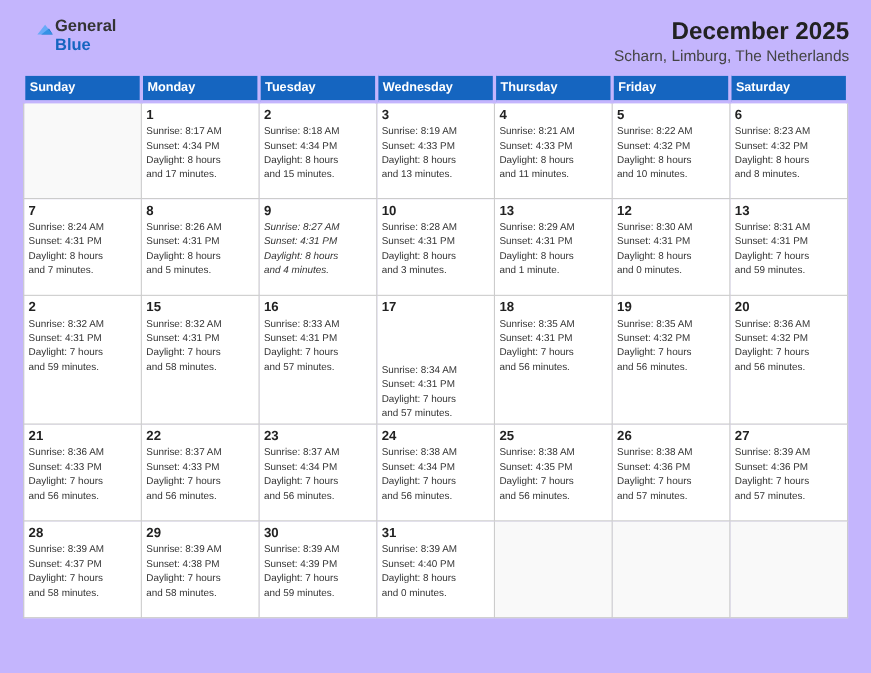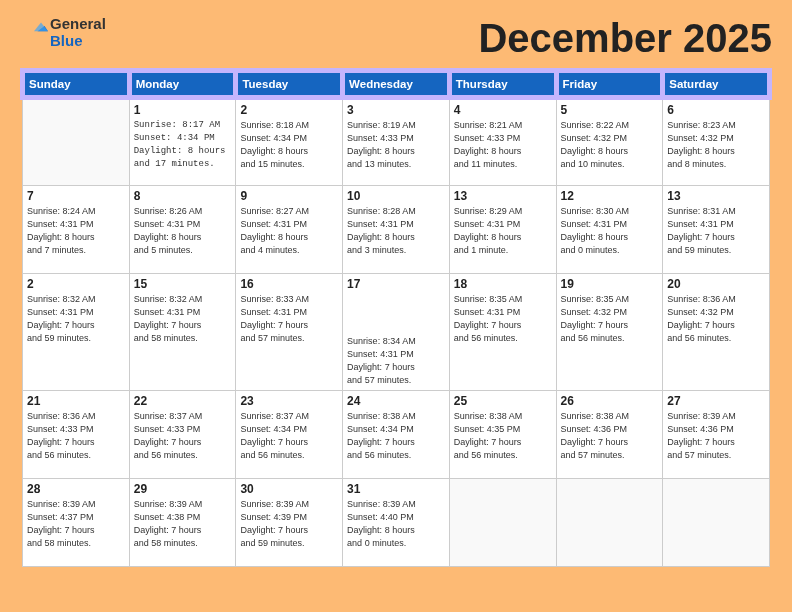--- a/index.html
+++ b/index.html
@@ -7,21 +7,21 @@
       font-family: Arial, sans-serif;
       background: #fff;
       width: 792px;
       height: 612px;
       overflow: hidden;
     }
     .page {
       width: 792px;
       height: 612px;
       padding: 16px 20px 12px 20px;
-      background: #fdba74;
+      background: #c4b5fd;
     }
     .header {
       display: flex;
       justify-content: space-between;
       align-items: flex-start;
       margin-bottom: 8px;
     }
     .logo {
       display: flex;
       align-items: center;
@@ -44,21 +44,21 @@
     }
     .logo-icon {
       width: 28px;
       height: 28px;
       margin-right: 2px;
     }
     .title-block {
       text-align: right;
     }
     .month-title {
-      font-size: 40px;
+      font-size: 22px;
       font-weight: bold;
       color: #222;
       line-height: 1.1;
       margin-left: 40px;
     }
     .location-title {
       font-size: 14px;
       color: #444;
       margin-top: 2px;
     }
@@ -67,21 +67,21 @@
       border-collapse: collapse;
       table-layout: fixed;
     }
     .calendar th {
       background: #1565c0;
       color: #fff;
       font-size: 11.5px;
       font-weight: bold;
       padding: 5px 4px;
       text-align: left;
-      border: 5px solid #c4b5fd;
+      border: 3px solid #c4b5fd;
     }
     .calendar td {
       vertical-align: top;
       border: 1px solid #ccc;
       padding: 3px 4px 3px 4px;
       font-size: 9px;
       color: #333;
       height: 88px;
       background: #fff;
     }
@@ -114,41 +114,42 @@
         <polygon points="28,8 32,14 20,14" fill="#1565c0"></polygon>
         <polygon points="24,4 32,14 16,14" fill="#42a5f5" opacity="0.7"></polygon>
       </svg>
       <div class="logo-text">
         <span class="logo-general">General</span>
         <span class="logo-blue">Blue</span>
       </div>
     </div>
     <div class="title-block">
       <div class="month-title">December 2025</div>
+      <div class="location-title">Scharn, Limburg, The Netherlands</div>
     </div>
   </div>
 
   <table class="calendar">
     <thead>
       <tr>
         <th>Sunday</th>
         <th>Monday</th>
         <th>Tuesday</th>
         <th>Wednesday</th>
         <th>Thursday</th>
         <th>Friday</th>
         <th>Saturday</th>
       </tr>
     </thead>
     <tbody id="calendar-body">
     <tr class="week-row">
           <td class="empty"></td>
           <td>
             <span class="day-num">1</span>
-            <div class="day-info" style="white-space: pre-line; font-family: Liberation Mono, monospace;">Sunrise: 8:17 AM
+            <div class="day-info" style="white-space: pre-line;">Sunrise: 8:17 AM
 Sunset: 4:34 PM
 Daylight: 8 hours
 and 17 minutes.</div>
           </td>
           <td>
             <span class="day-num">2</span>
             <div class="day-info" style="white-space: pre-line;">Sunrise: 8:18 AM
 Sunset: 4:34 PM
 Daylight: 8 hours
 and 15 minutes.</div>
@@ -192,21 +193,21 @@
           </td>
           <td>
             <span class="day-num">8</span>
             <div class="day-info" style="white-space: pre-line;">Sunrise: 8:26 AM
 Sunset: 4:31 PM
 Daylight: 8 hours
 and 5 minutes.</div>
           </td>
           <td>
             <span class="day-num">9</span>
-            <div class="day-info" style="white-space: pre-line;">Sunrise: 8:27 AM
+            <div class="day-info" style="white-space: pre-line; font-style: italic;">Sunrise: 8:27 AM
 Sunset: 4:31 PM
 Daylight: 8 hours
 and 4 minutes.</div>
           </td>
           <td>
             <span class="day-num">10</span>
             <div class="day-info" style="white-space: pre-line;">Sunrise: 8:28 AM
 Sunset: 4:31 PM
 Daylight: 8 hours
 and 3 minutes.</div>

